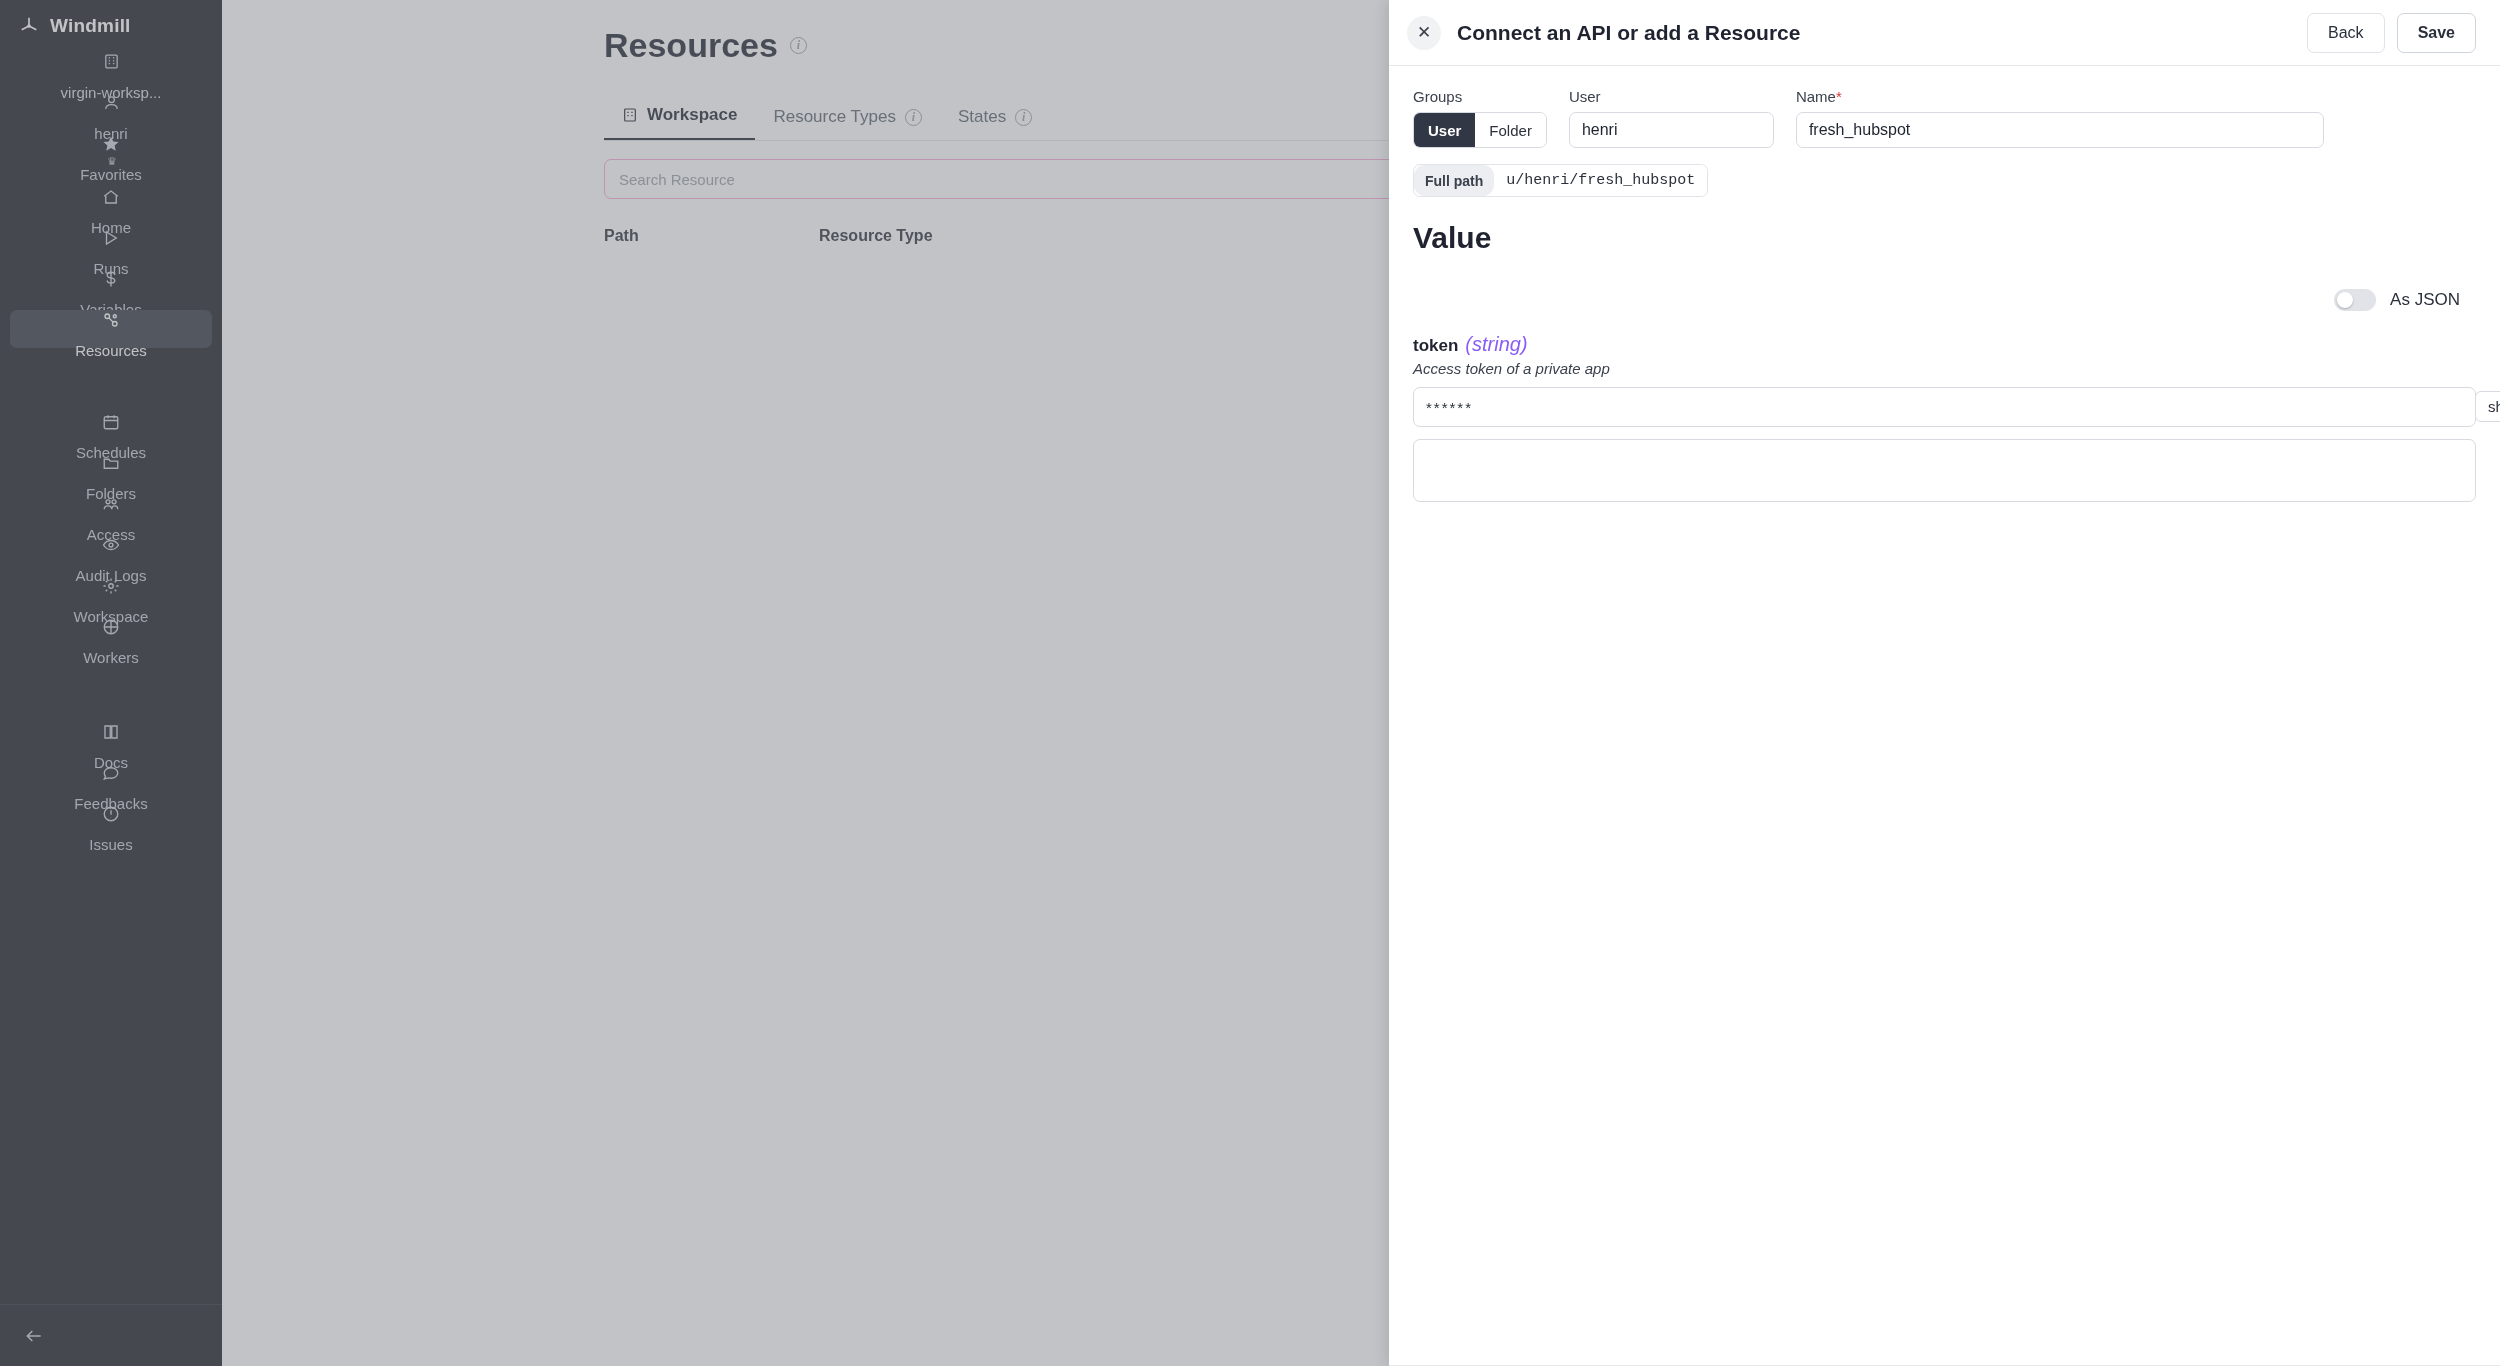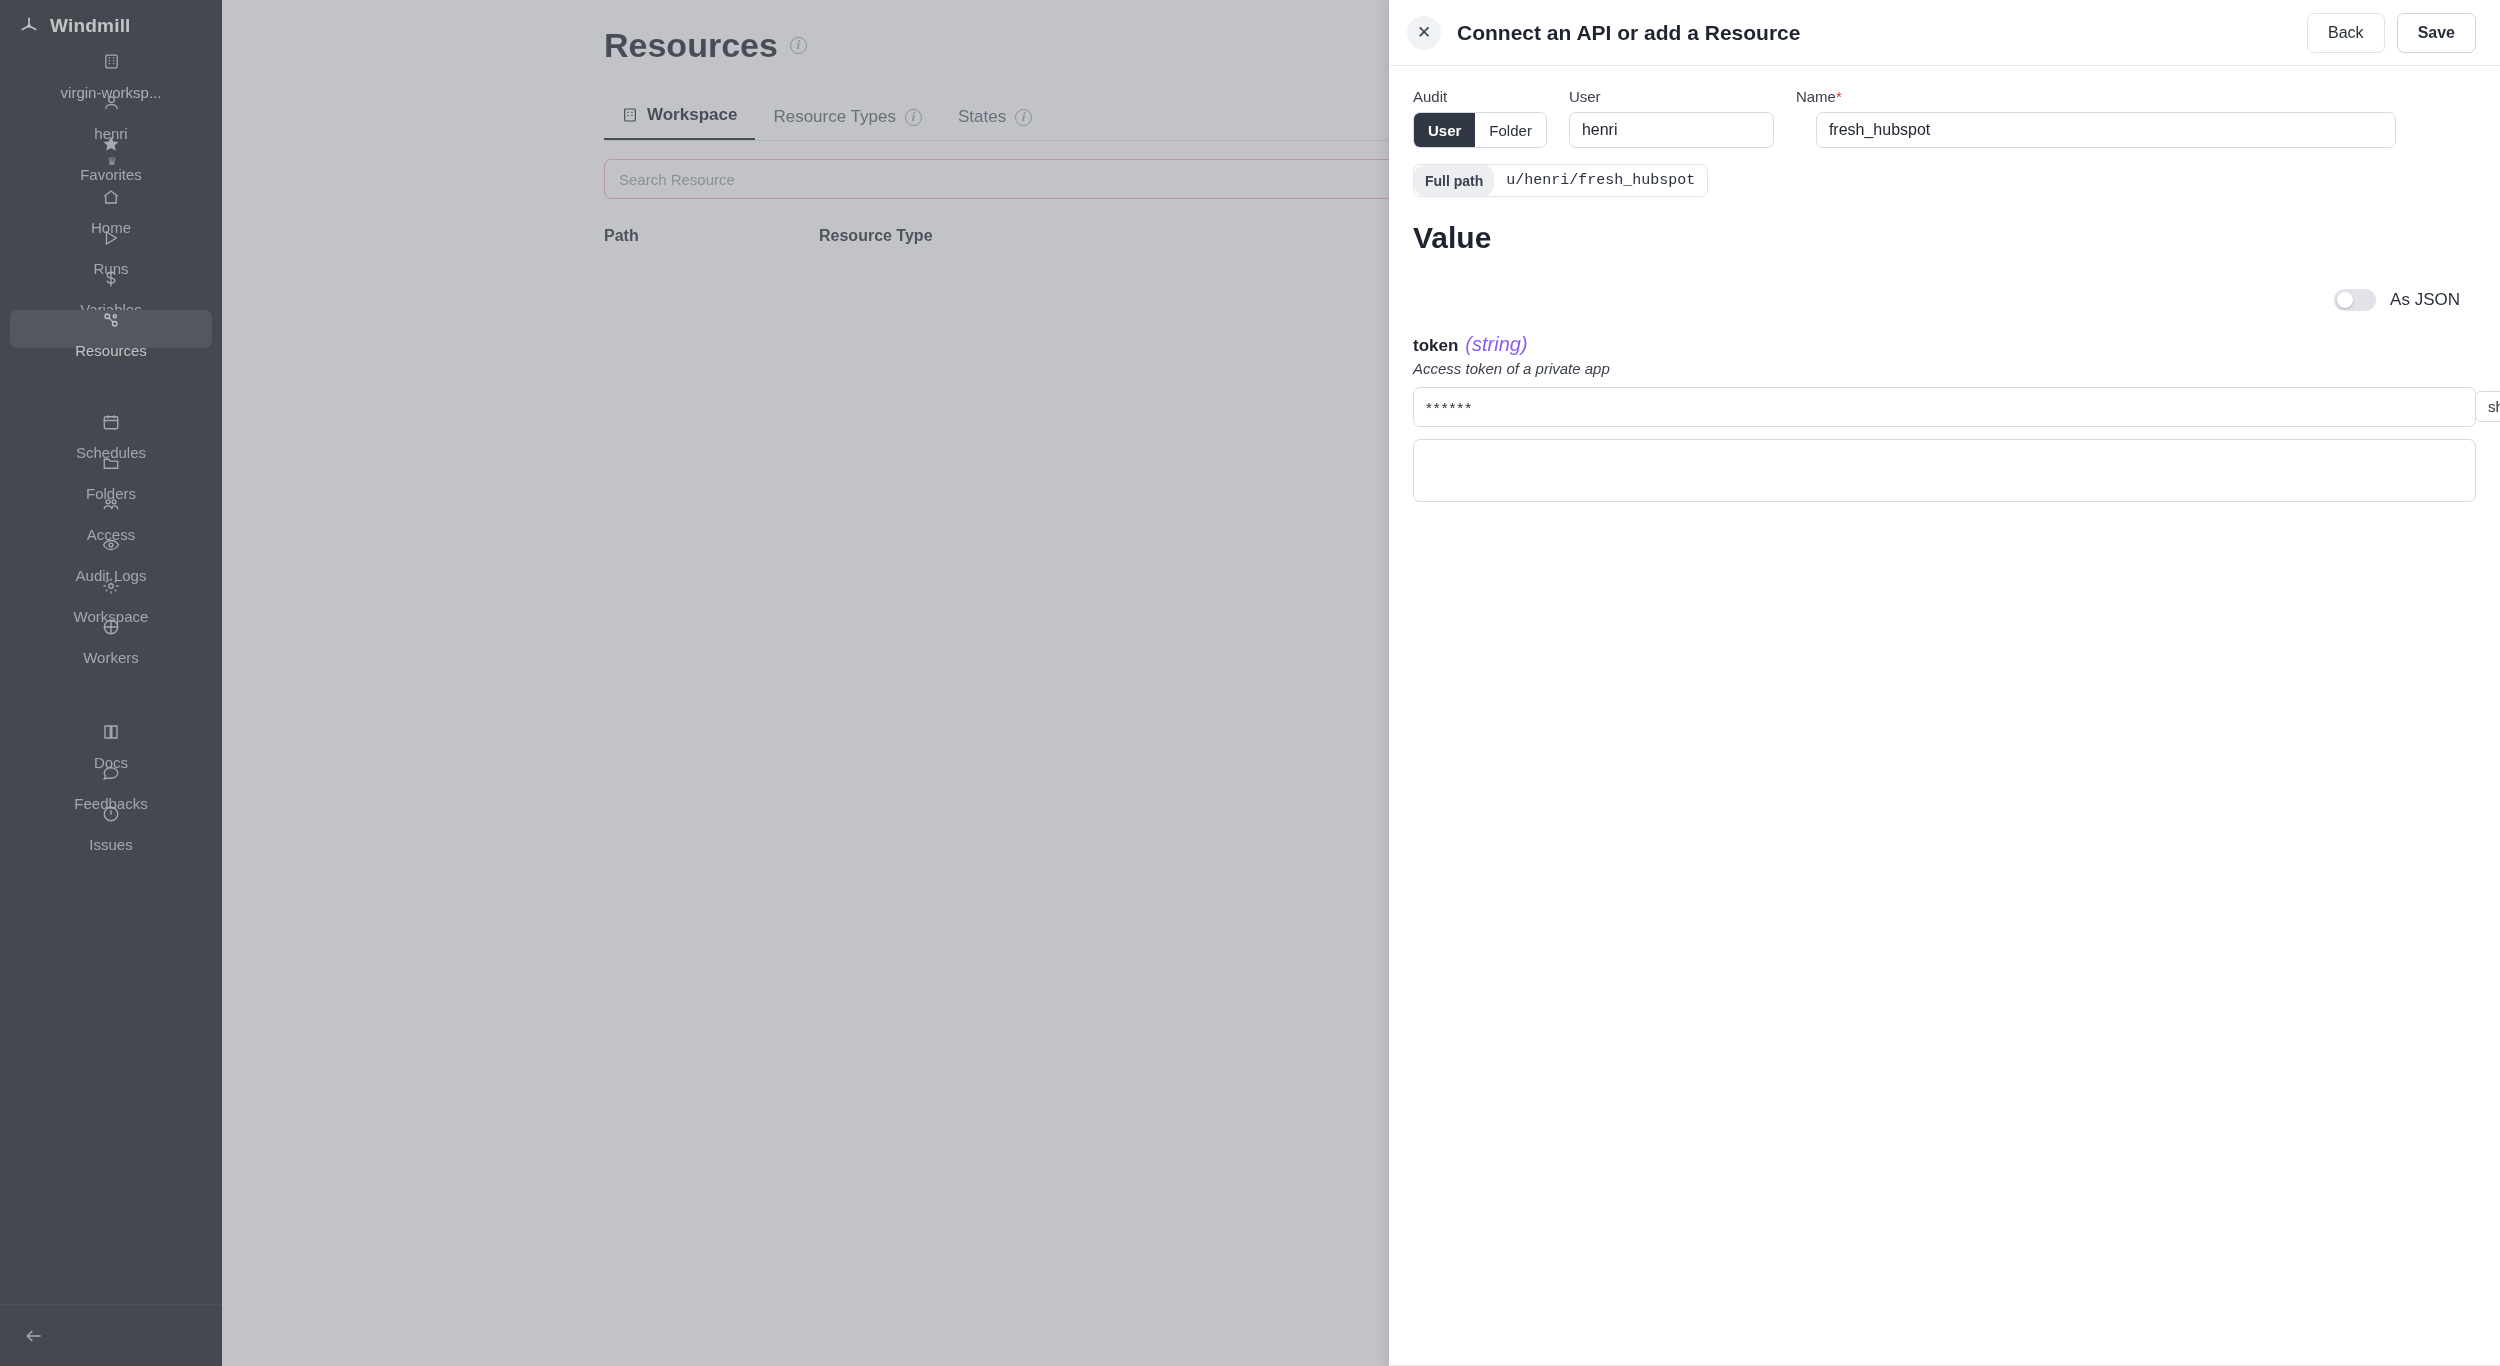--- a/index.html
+++ b/index.html
@@ -159,21 +159,21 @@
     padding: 0 14px; font-size: 15px; display: flex; align-items: center;
     background: #fff; color: #2b313c;
   }
   .seg > div.on { background: #313744; color: #ffffff; font-weight: 600; }
   .inp {
     height: 36px; border: 1px solid #d7dae0; border-radius: 7px;
     display: flex; align-items: center; padding: 0 12px;
     font-size: 16px; color: #1f2430; background: #fff;
   }
   .inp.user { width: 205px; }
-  .inp.name { width: 580px; margin-left: 20px; }
+  .inp.name { width: 528px; }
 
   .fullpath {
     margin-top: 16px;
     display: inline-flex; align-items: stretch;
     border: 1px solid #e1e4e9; border-radius: 7px; overflow: hidden;
     height: 33px;
   }
   .fullpath .lbl {
     background: #eceef1; color: #3b414c; font-size: 14px; font-weight: 600;
     display: flex; align-items: center; padding: 0 11px; border-radius: 11px;
@@ -451,21 +451,21 @@
       <div class="close-btn">✕</div>
       <div class="drawer-title">Connect an API or add a Resource</div>
       <div class="btn">Back</div>
       <div class="btn primary">Save</div>
     </div>
 
     <div class="drawer-body">
 
       <div class="form-row">
         <div>
-          <span class="fg-label">Audit</span>
+          <span class="fg-label">Groups</span>
           <div class="seg">
             <div class="on">User</div>
             <div>Folder</div>
           </div>
         </div>
 
         <div>
           <span class="fg-label">User</span>
           <div class="inp user">henri</div>
         </div>

